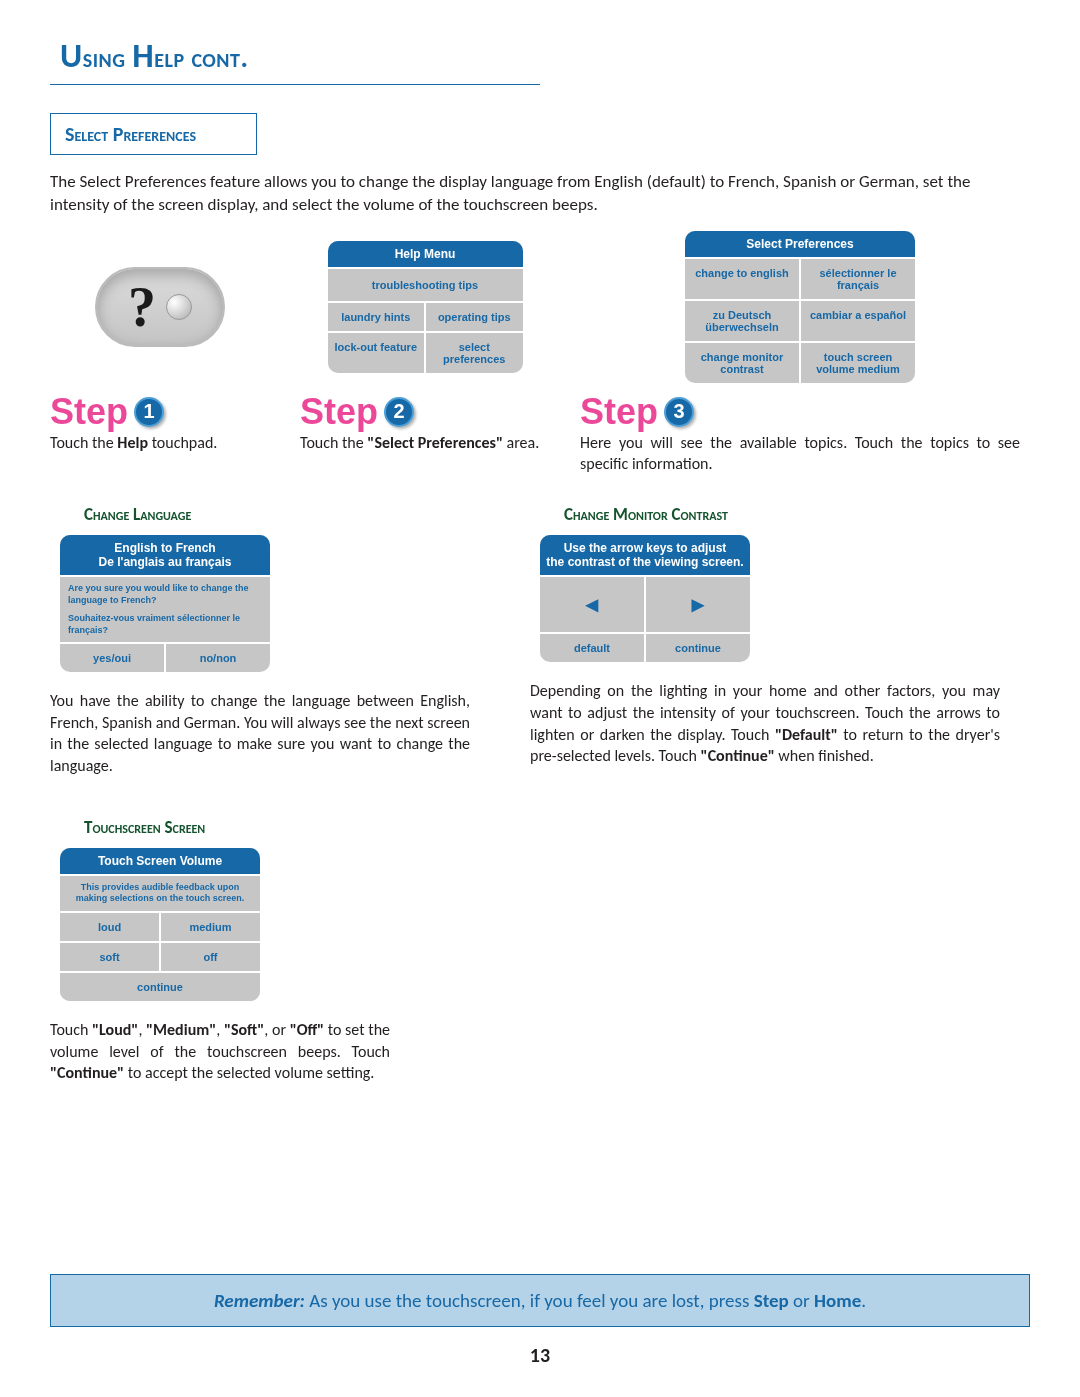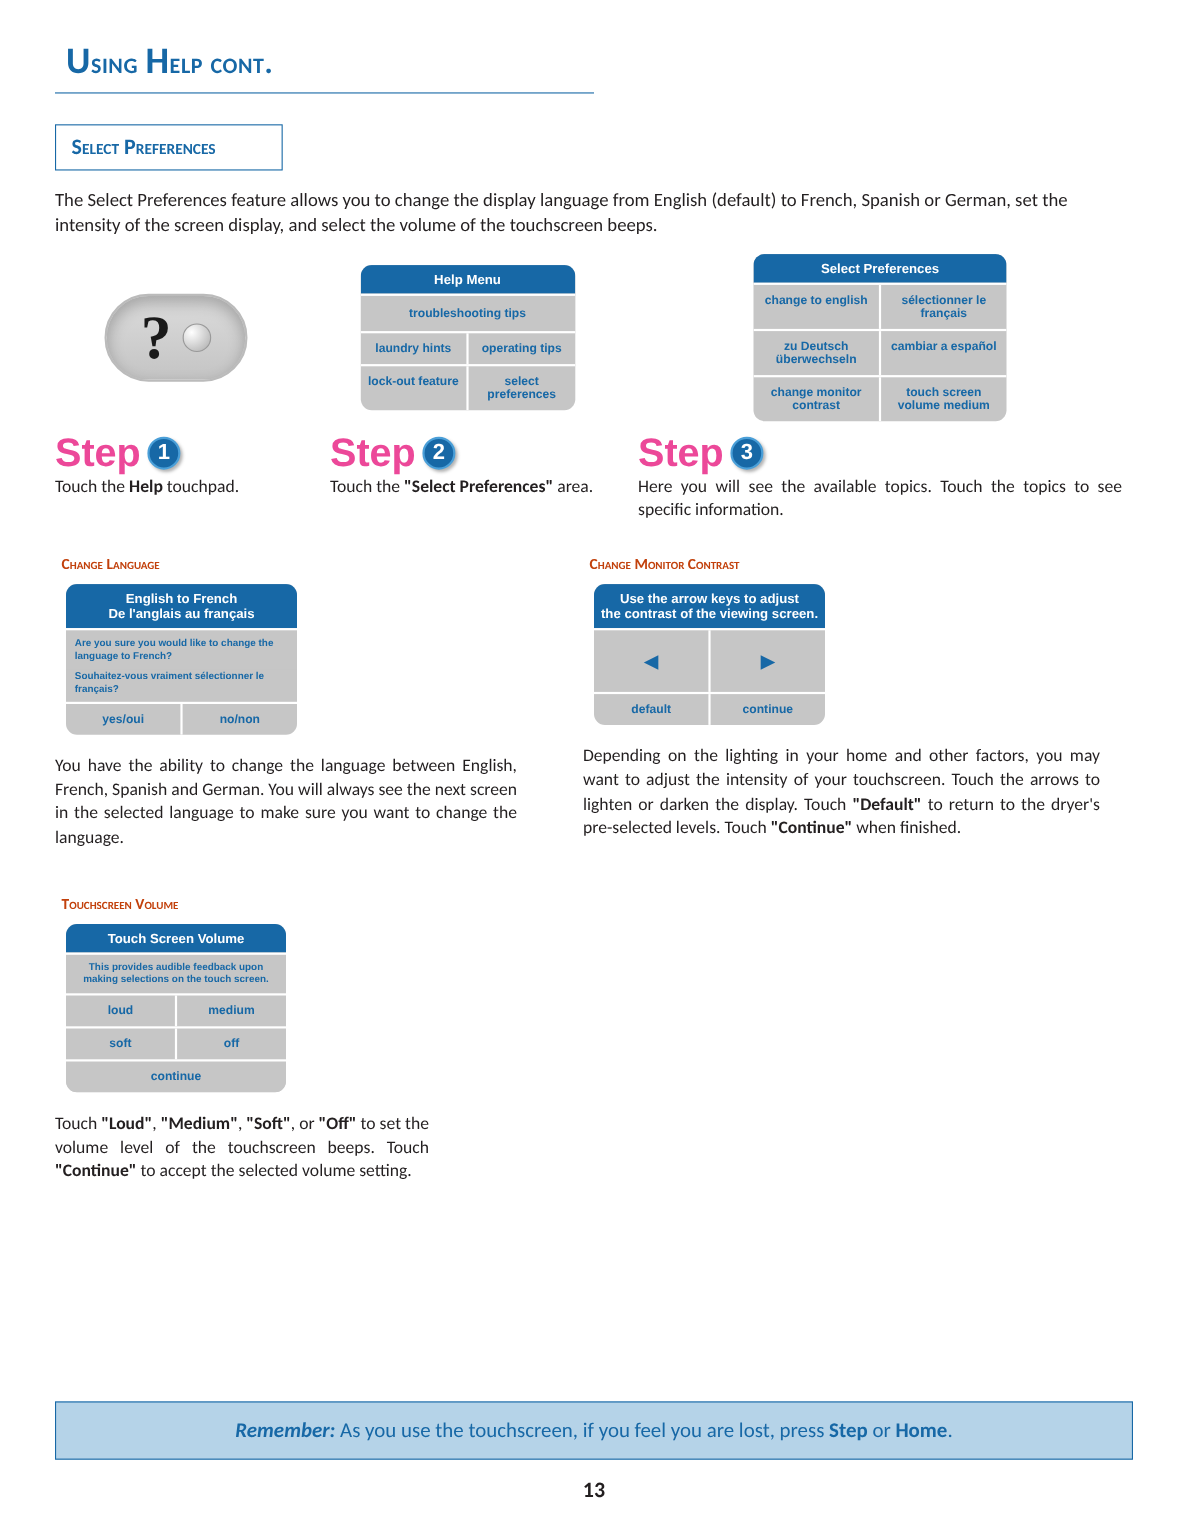--- a/index.html
+++ b/index.html
@@ -131,22 +131,22 @@
     border: 2px solid #4a9fd8;
     box-shadow: 2px 2px 3px rgba(0,0,0,0.3);
     font-family: Arial, Helvetica, sans-serif;
   }
   .step-text { font-size: 16px; line-height:1.3; }
   .step-text.justify { text-align: justify; text-justify: inter-word; }
   
   .detail-row { display:flex; margin-top: 30px; gap: 60px; }
   .detail-col { width: 420px; }
   .sub-title {
-    color:#c2410c; font-variant: small-caps; font-size:14px;
-    font-weight:600; margin-bottom:10px; margin-left:6px;
+    color:#14532d; font-variant: small-caps; font-size:17px;
+    font-weight:600; margin-bottom:10px; margin-left:34px;
   }
   .body-text {
     font-size:16px; margin-top:18px; line-height:1.35;
     text-align: justify;
   }
   .body-text b { font-weight: bold; }
   
   .arrow { font-size: 16px; color:#1768a6; }
   .panel .tallrow .cell { padding: 18px 4px; }
   
@@ -291,21 +291,21 @@
         </div>
       </div>
       <p class="body-text">
         <span>Depending on the lighting in your home and other factors, you may want to adjust the intensity of your touchscreen. Touch the arrows to lighten or darken the display. Touch </span><b>"Default"</b><span> to return to the dryer's pre-selected levels. Touch </span><b>"Continue"</b><span> when finished.</span>
       </p>
     </div>
   </div>
 
   
   <div class="volume-section">
-    <div class="sub-title">Touchscreen Volume</div>
+    <div class="sub-title">Touchscreen Screen</div>
     <div class="panel" style="width:200px; margin-left:10px;">
       <div class="hdr">Touch Screen Volume</div>
       <div class="note center">This provides audible feedback upon making selections on the touch screen.</div>
       <div class="row">
         <div class="cell">loud</div>
         <div class="cell">medium</div>
       </div>
       <div class="row">
         <div class="cell">soft</div>
         <div class="cell">off</div>

